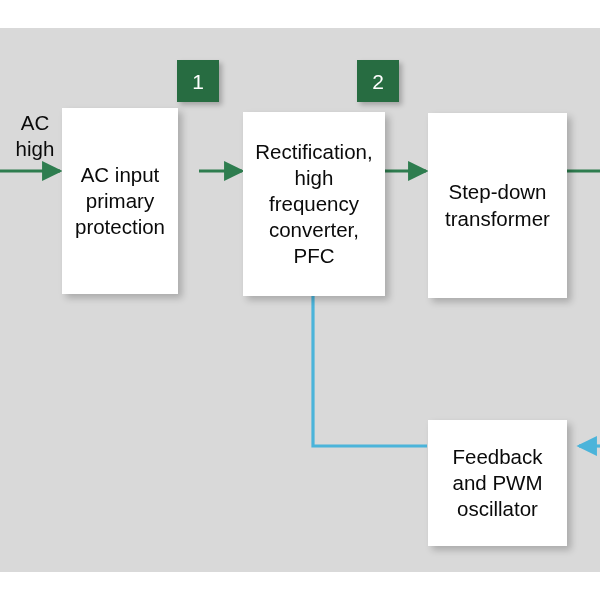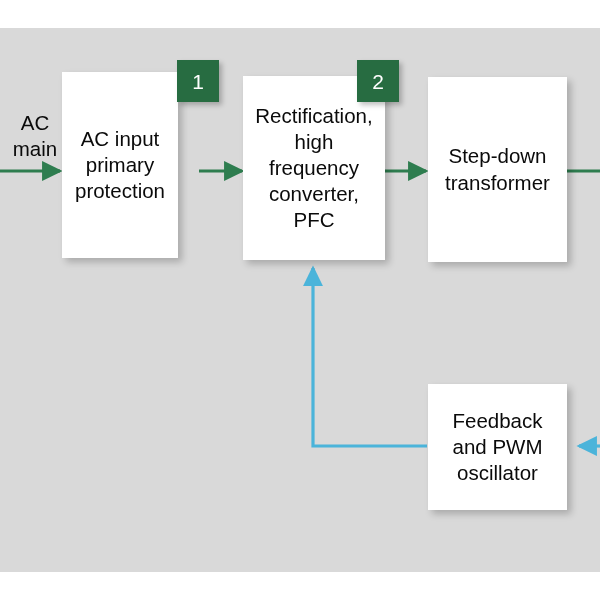--- a/index.html
+++ b/index.html
@@ -37,20 +37,21 @@
   }
   .block {
     position: absolute;
     background: #ffffff;
     box-shadow: 4px 4px 7px rgba(0,0,0,0.22);
     display: flex;
     align-items: center;
     justify-content: center;
     text-align: center;
     box-sizing: border-box;
+    margin-top: 36px;
   }
   .block-label {
     font-size: 20.5px;
     line-height: 1.27;
     color: #0a0a0a;
     padding: 0 6px;
     white-space: pre-line;
   }
   .badge {
     position: absolute;
@@ -100,21 +101,21 @@
     <line x1="385" y1="171" x2="426" y2="171" stroke="#2e7d4f" stroke-width="3.2" marker-end="url(#arrow-green)"></line>
 
     <line x1="567" y1="171" x2="601" y2="171" stroke="#2e7d4f" stroke-width="3.2"></line>
 
     <line x1="601" y1="446" x2="579" y2="446" stroke="#4bb4da" stroke-width="3.2" marker-end="url(#arrow-blue)"></line>
 
     <path d="M427,446 L313,446 L313,268" fill="none" stroke="#4bb4da" stroke-width="3.2" marker-end="url(#arrow-blue)"></path>
   </svg>
 
   <div class="edge-label" style="left:2px; top:110px; width:66px;">AC
-main</div>
+high</div>
 
   <div class="block" style="left:62px; top:72px; width:116px; height:186px;">
     <div class="block-label">AC input
 primary
 protection</div>
   </div>
   <div class="badge" style="left:177px; top:60px;">
     <span class="badge-num">1</span>
   </div>
 

